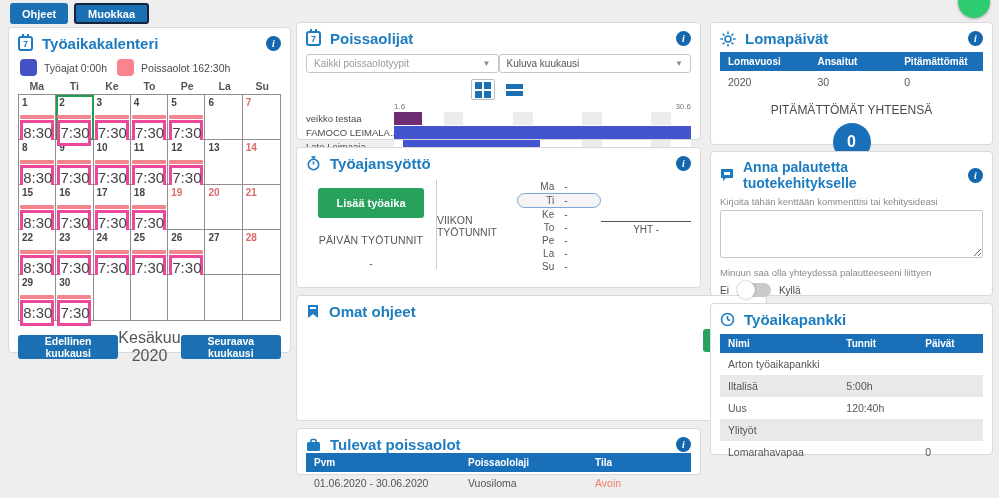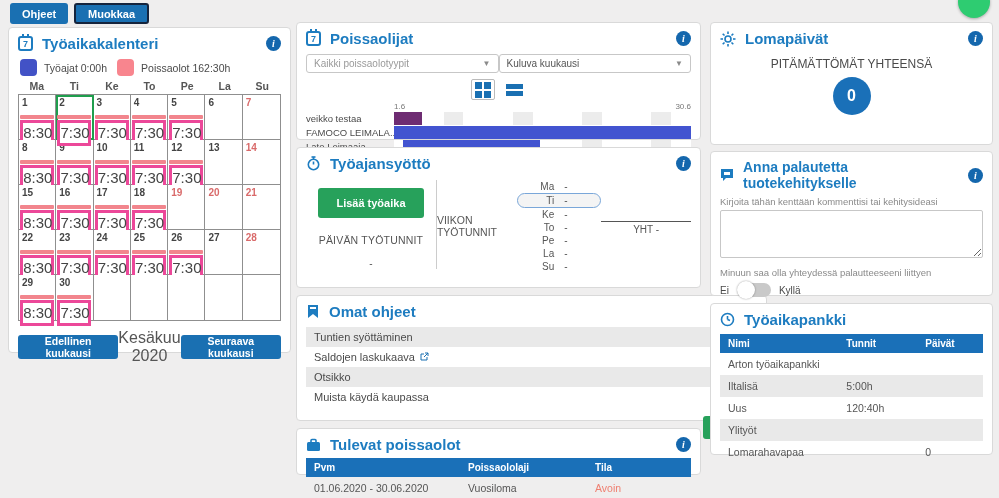--- a/index.html
+++ b/index.html
@@ -475,46 +475,37 @@
     <div class="panel-h">
       <span class="icon">
         <svg width="14" height="15" viewBox="0 0 14 15">
             <path d="M2 1 h10 v13 l-5 -4 -5 4 z" fill="#1d7cc0"></path>
             <rect x="4" y="3" width="6" height="2" fill="#fff"></rect>
           </svg>
       </span>
       <span class="ptitle">Omat ohjeet</span>
       <span class="info">i</span>
     </div>
-    <div class="oo-list" id="oo-list">
-        <div class="oo-item">Tuntien syöttäminen</div>
-        <div class="oo-item">Saldojen laskukaava<span class="extlink"><svg width="9" height="9" viewBox="0 0 9 9">
-              <path d="M1 2 h3 M1 2 v6 h6 v-3" stroke="#1a70b2" fill="none"></path>
-              <path d="M5 1 h3 v3 M8 1 L4 5" stroke="#1a70b2" fill="none"></path>
-            </svg></span></div>
-        <div class="oo-item">Otsikko</div>
-        <div class="oo-item">Muista käydä kaupassa</div>
-      </div>
     <div class="oo-footer">
       <button class="greenbtn small">Lisää</button>
     </div>
   </div>
 
   <div class="panel" style="left:296px; top:428px; width:405px; height:47px;">
     <div class="panel-h">
       <span class="icon">
         <svg width="15" height="14" viewBox="0 0 15 14">
             <rect x="1" y="4" width="13" height="9" rx="1.5" fill="#1d7cc0"></rect>
             <path d="M5 4 V2.5 a1 1 0 0 1 1-1 h3 a1 1 0 0 1 1 1 V4" stroke="#1d7cc0" stroke-width="1.6" fill="none"></path>
           </svg>
       </span>
       <span class="ptitle">Tulevat poissaolot</span>
       <span class="info">i</span>
     </div>
-    <table style="margin-top:5px">
+    <table style="">
       <thead>
           <tr>
         <th style="width:40%">Pvm</th>
         <th style="width:33%">Poissaololaji</th>
         <th>Tila</th>
       </tr>
         </thead>
       <tbody id="tulevat-body">
           <tr>
             <td>01.06.2020 - 30.06.2020</td>
@@ -536,20 +527,36 @@
             <line x1="13" y1="8" x2="15.5" y2="8"></line>
             <line x1="2.7" y1="2.7" x2="4.5" y2="4.5"></line>
             <line x1="11.5" y1="11.5" x2="13.3" y2="13.3"></line>
             <line x1="2.7" y1="13.3" x2="4.5" y2="11.5"></line>
             <line x1="11.5" y1="4.5" x2="13.3" y2="2.7"></line>
           </svg>
       </span>
       <span class="ptitle">Lomapäivät</span>
       <span class="info">i</span>
     </div>
+    <table style="margin-top:5px">
+      <thead>
+          <tr>
+        <th style="width:34%">Lomavuosi</th>
+        <th style="width:33%">Ansaitut</th>
+        <th>Pitämättömät</th>
+      </tr>
+        </thead>
+      <tbody id="lomapaivat-body">
+          <tr>
+            <td>2020</td>
+            <td>30</td>
+            <td>0</td>
+          </tr>
+        </tbody>
+    </table>
     <div class="lp-total-label">PITÄMÄTTÖMÄT YHTEENSÄ</div>
     <div class="lp-circle">0</div>
   </div>
 
   <div class="panel" style="left:710px; top:151px; width:283px; height:145px;">
     <div class="panel-h">
       <span class="icon">
         <svg width="14" height="14" viewBox="0 0 14 14">
             <path d="M1 1 h12 v9 h-7 l-3 3 v-3 h-2 z" fill="#1d7cc0"></path>
             <rect x="4" y="4" width="6" height="3" fill="#fff"></rect>

